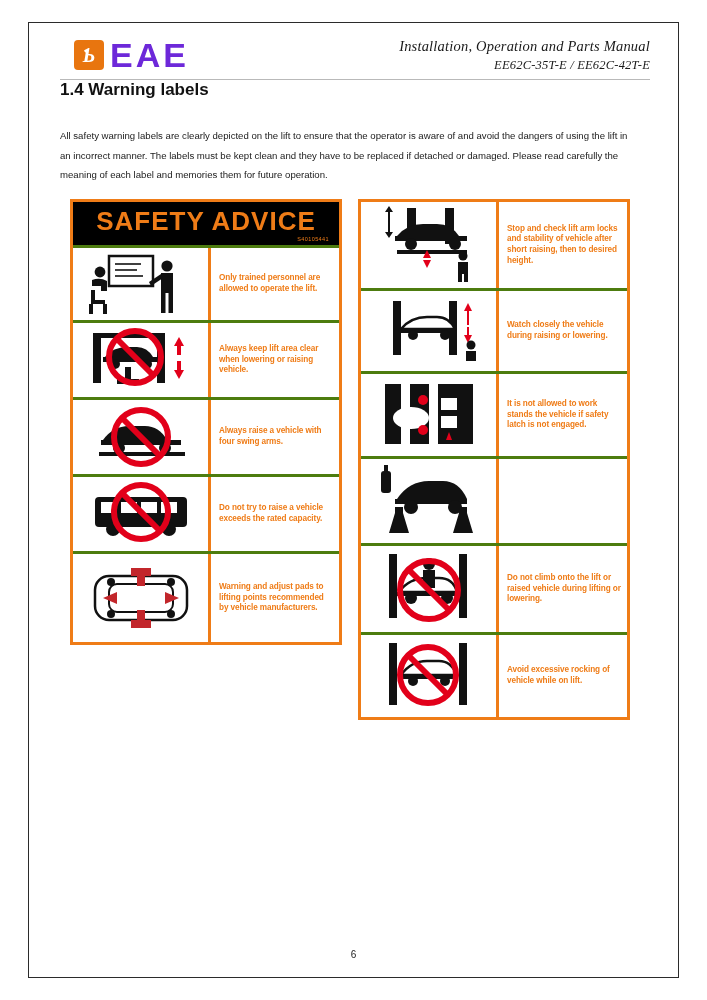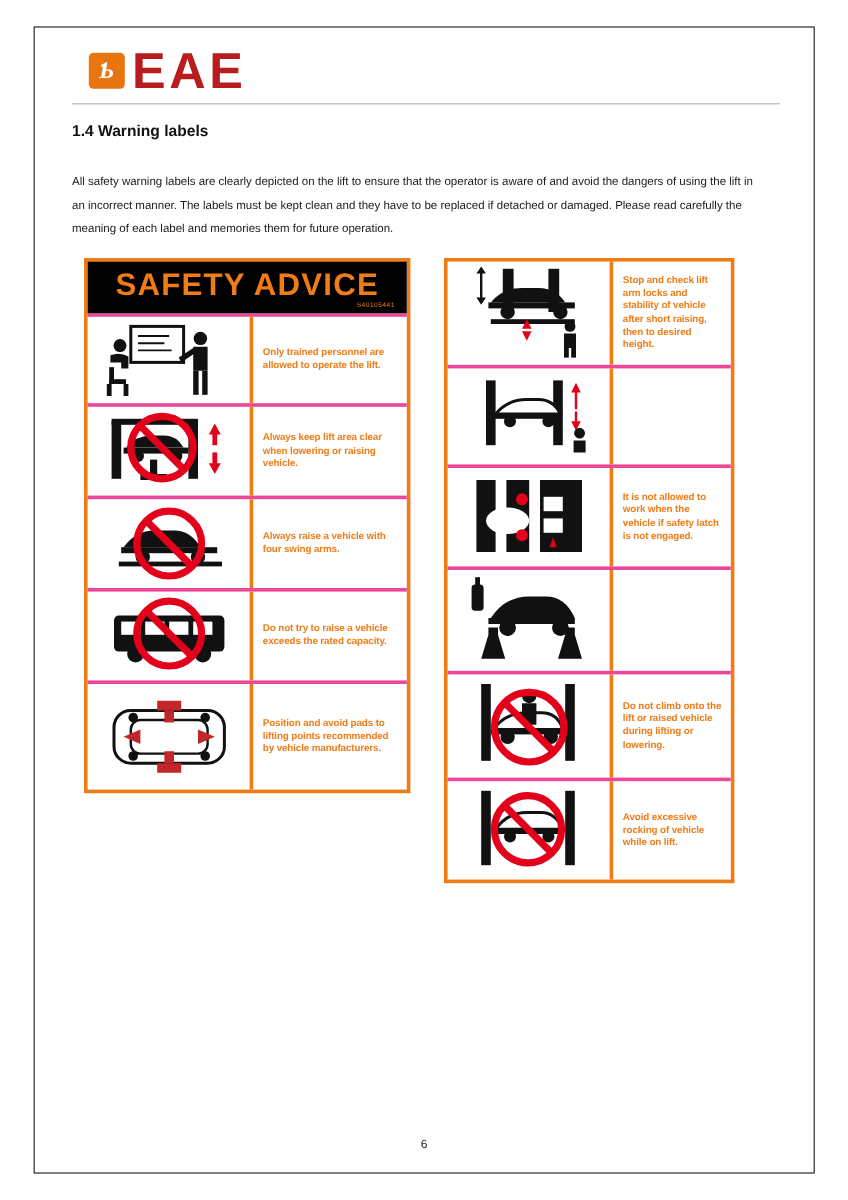--- a/index.html
+++ b/index.html
@@ -59,24 +59,24 @@
     align-items: center;
     justify-content: center;
     color: #fff;
     font-family: "Liberation Serif", serif;
     font-style: italic;
     font-weight: bold;
     font-size: 20px;
     line-height: 1;
   }
   .logo-text {
-    color: #b91c1c;
+    color: #6d28d9;
     font-family: "Liberation Sans", sans-serif;
     font-weight: bold;
-    font-size: 42px;
+    font-size: 34px;
     letter-spacing: 3px;
     line-height: 1;
   }
   .header-right {
     text-align: right;
     font-family: "Liberation Serif", serif;
     font-style: italic;
     color: #1a1a1a;
   }
   .header-line1 {
@@ -84,24 +84,23 @@
     letter-spacing: 0.2px;
   }
   .header-line2 {
     font-size: 12.5px;
     margin-top: 3px;
     letter-spacing: 0.2px;
   }
 
   
   .section-title {
-    font-size: 13px;
+    font-size: 17px;
     font-weight: bold;
     color: #111;
-    margin-top: 14px;
   }
   .para {
     font-size: 9.6px;
     color: #1a1a1a;
     line-height: 2.05;
     margin-top: 26px;
     text-align: left;
     width: 580px;
   }
 
@@ -116,23 +115,23 @@
     border: 3px solid #ef7c17;
     box-sizing: border-box;
     background: #fff;
   }
   .panel-left {
     left: 10px;
     top: 0px;
     width: 272px;
   }
   .panel-right {
-    left: 310px;
+    left: 298px;
     top: 0px;
-    width: 242px;
+    width: 272px;
   }
   .banner {
     background: #000;
     color: #ef7c17;
     text-align: center;
     padding: 6px 0 3px 0;
     position: relative;
   }
   .banner-title {
     font-family: "Liberation Sans", sans-serif;
@@ -144,21 +143,21 @@
   .banner-code {
     font-size: 5.5px;
     color: #ef7c17;
     text-align: right;
     padding-right: 10px;
     margin-top: 2px;
     letter-spacing: 0.4px;
   }
   .row {
     display: flex;
-    border-top: 3px solid #ec4899;
+    border-top: 3px solid #4d7c0f;
     min-height: 72px;
   }
   .panel .row:first-child {
     border-top: none;
   }
   .cell-img {
     width: 138px;
     border-right: 3px solid #ef7c17;
     display: flex;
     align-items: center;
@@ -199,20 +198,24 @@
 
 <div class="page">
   <div class="page-border"></div>
 
   <div class="content">
 
     <div class="header">
       <div class="logo-wrap">
         <div class="logo-mark">Ƅ</div>
         <div class="logo-text">EAE</div>
+      </div>
+      <div class="header-right">
+        <div class="header-line1">Installation, Operation and Parts Manual</div>
+        <div class="header-line2">EE62C-35T-E  /  EE62C-42T-E</div>
       </div>
     </div>
     <div style="border-bottom:1px solid #b9b9b9;width:590px;"></div>
 
     <div class="section-title">1.4 Warning labels</div>
     <div class="para">All safety warning labels are clearly depicted on the lift to ensure that the operator is aware of and avoid the dangers of using the lift in an incorrect manner. The labels must be kept clean and they have to be replaced if detached or damaged. Please read carefully the meaning of each label and memories them for future operation.</div>
 
     <div class="panels">
 
       <div class="panel panel-left">
@@ -325,21 +328,21 @@
                 <path d="M38 34 l-14 6 14 6 z"></path>
                 <path d="M86 34 l14 6 -14 6 z"></path>
               </g>
               <circle cx="32" cy="24" r="4" fill="#111"></circle>
               <circle cx="92" cy="24" r="4" fill="#111"></circle>
               <circle cx="32" cy="56" r="4" fill="#111"></circle>
               <circle cx="92" cy="56" r="4" fill="#111"></circle>
             </svg>
           </div>
           <div class="cell-txt">
-            <span>Position and avoid pads to lifting points recommended by vehicle manufacturers.</span>
+            <span>Warning and adjust pads to lifting points recommended by vehicle manufacturers.</span>
           </div>
         </div>
       </div>
 
       <div class="panel panel-right" style="top:0;">
 
         <div class="row" style="min-height:84px">
           <div class="cell-img">
             <svg width="124" height="78" viewBox="0 0 124 78">
               <g fill="#111">
@@ -377,41 +380,44 @@
               <rect x="32" y="34" width="56" height="4" fill="#111"></rect>
               <circle cx="46" cy="40" r="5" fill="#111"></circle>
               <circle cx="78" cy="40" r="5" fill="#111"></circle>
               <g fill="#e2001a">
                 <path d="M97 16 l4 -8 4 8 -3 0 0 14 -2 0 0 -14z"></path>
                 <path d="M97 40 l4 8 4 -8 -3 0 0 -8 -2 0 0 8z"></path>
               </g>
               <circle cx="104" cy="50" r="4.5" fill="#111"></circle>
               <path d="M99 56 h10 v10 h-10 z" fill="#111"></path>
             </svg>
+          </div>
+          <div class="cell-txt">
+            <span>Watch closely the vehicle during raising or lowering.</span>
           </div>
         </div>
 
         <div class="row" style="min-height:80px">
           <div class="cell-img">
             <svg width="124" height="74" viewBox="0 0 124 74">
               <rect x="18" y="6" width="88" height="60" fill="#111"></rect>
               <rect x="34" y="6" width="9" height="60" fill="#fff"></rect>
               <rect x="62" y="6" width="9" height="60" fill="#fff"></rect>
               <ellipse cx="44" cy="40" rx="18" ry="11" fill="#fff"></ellipse>
               <rect x="74" y="20" width="16" height="12" fill="#fff"></rect>
               <rect x="74" y="38" width="16" height="12" fill="#fff"></rect>
               <circle cx="56" cy="22" r="5" fill="#e2001a"></circle>
               <circle cx="56" cy="52" r="5" fill="#e2001a"></circle>
               <g fill="#e2001a">
                 <path d="M82 54 l3 8 -6 0 z"></path>
               </g>
             </svg>
           </div>
           <div class="cell-txt">
-            <span>It is not allowed to work when the vehicle if safety latch is not engaged.</span>
+            <span>It is not allowed to work stands the vehicle if safety latch is not engaged.</span>
           </div>
         </div>
 
         <div class="row" style="min-height:82px">
           <div class="cell-img">
             <svg width="124" height="76" viewBox="0 0 124 76">
               <rect x="14" y="8" width="10" height="22" rx="3" fill="#111"></rect>
               <rect x="17" y="2" width="4" height="8" fill="#111"></rect>
               <path d="M30 36 q12 -18 32 -18 h14 q16 0 24 18 z" fill="#111"></path>
               <rect x="28" y="36" width="72" height="5" fill="#111"></rect>

